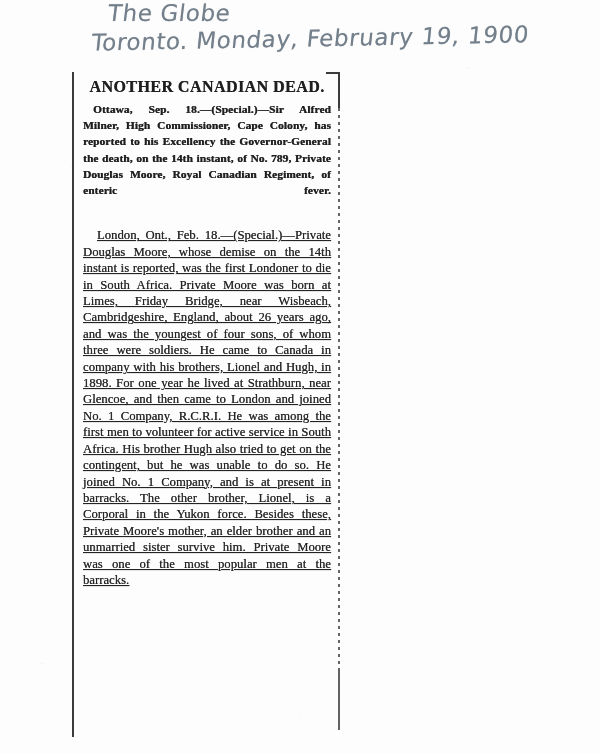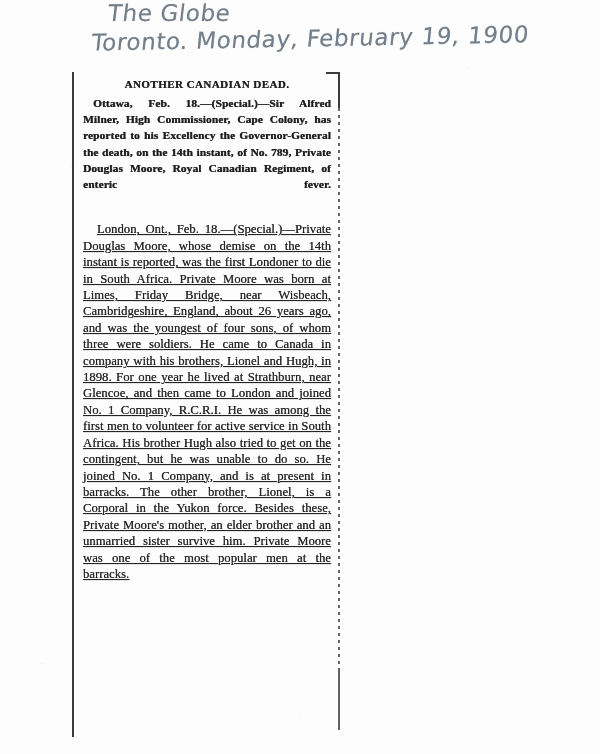--- a/index.html
+++ b/index.html
@@ -117,21 +117,21 @@
     height: 2px;
     background: #3b3b3b;
   }
 
   
   #headline {
     margin: 6px 0 5px 0;
     text-align: center;
     font-family: "Liberation Serif", serif;
     font-weight: bold;
-    font-size: 11px;
+    font-size: 16px;
     letter-spacing: .45px;
     color: #1e1e1e;
     text-shadow: .35px 0 .4px rgba(40,40,40,.6), 0 .35px .4px rgba(40,40,40,.45);
   }
 
   
   .para {
     margin: 0;
     color: #1f1f1f;
   }
@@ -177,20 +177,20 @@
 
   <div id="clipping">
 
     <div id="rule-top-corner"></div>
     <div id="rule-right-top"></div>
     <div id="rule-right-dots"></div>
     <div id="rule-right-bottom"></div>
 
     <div id="headline">ANOTHER CANADIAN DEAD.</div>
 
-    <p class="para" id="para-ottawa">Ottawa, Feb. 18.—(Special.)—Sir Alfred Milner, High Commissioner, Cape Colony, has reported to his Excellency the Governor-General the death, on the 14th instant, of No. 789, Private Douglas Moore, Royal Canadian Regiment, of enteric fever.</p>
+    <p class="para" id="para-ottawa">Ottawa, Sep. 18.—(Special.)—Sir Alfred Milner, High Commissioner, Cape Colony, has reported to his Excellency the Governor-General the death, on the 14th instant, of No. 789, Private Douglas Moore, Royal Canadian Regiment, of enteric fever.</p>
 
     <p class="para lastline-natural" id="para-london">London, Ont., Feb. 18.—(Special.)—Private Douglas Moore, whose demise on the 14th instant is reported, was the first Londoner to die in South Africa. Private Moore was born at Limes, Friday Bridge, near Wisbeach, Cambridgeshire, England, about 26 years ago, and was the youngest of four sons, of whom three were soldiers. He came to Canada in company with his brothers, Lionel and Hugh, in 1898. For one year he lived at Strathburn, near Glencoe, and then came to London and joined No. 1 Company, R.C.R.I. He was among the first men to volunteer for active service in South Africa. His brother Hugh also tried to get on the contingent, but he was unable to do so. He joined No. 1 Company, and is at present in barracks. The other brother, Lionel, is a Corporal in the Yukon force. Besides these, Private Moore's mother, an elder brother and an unmarried sister survive him. Private Moore was one of the most popular men at the barracks.</p>
 
   </div>
 
   <div id="scan-noise"></div>
 </div>
 
 </body></html>

